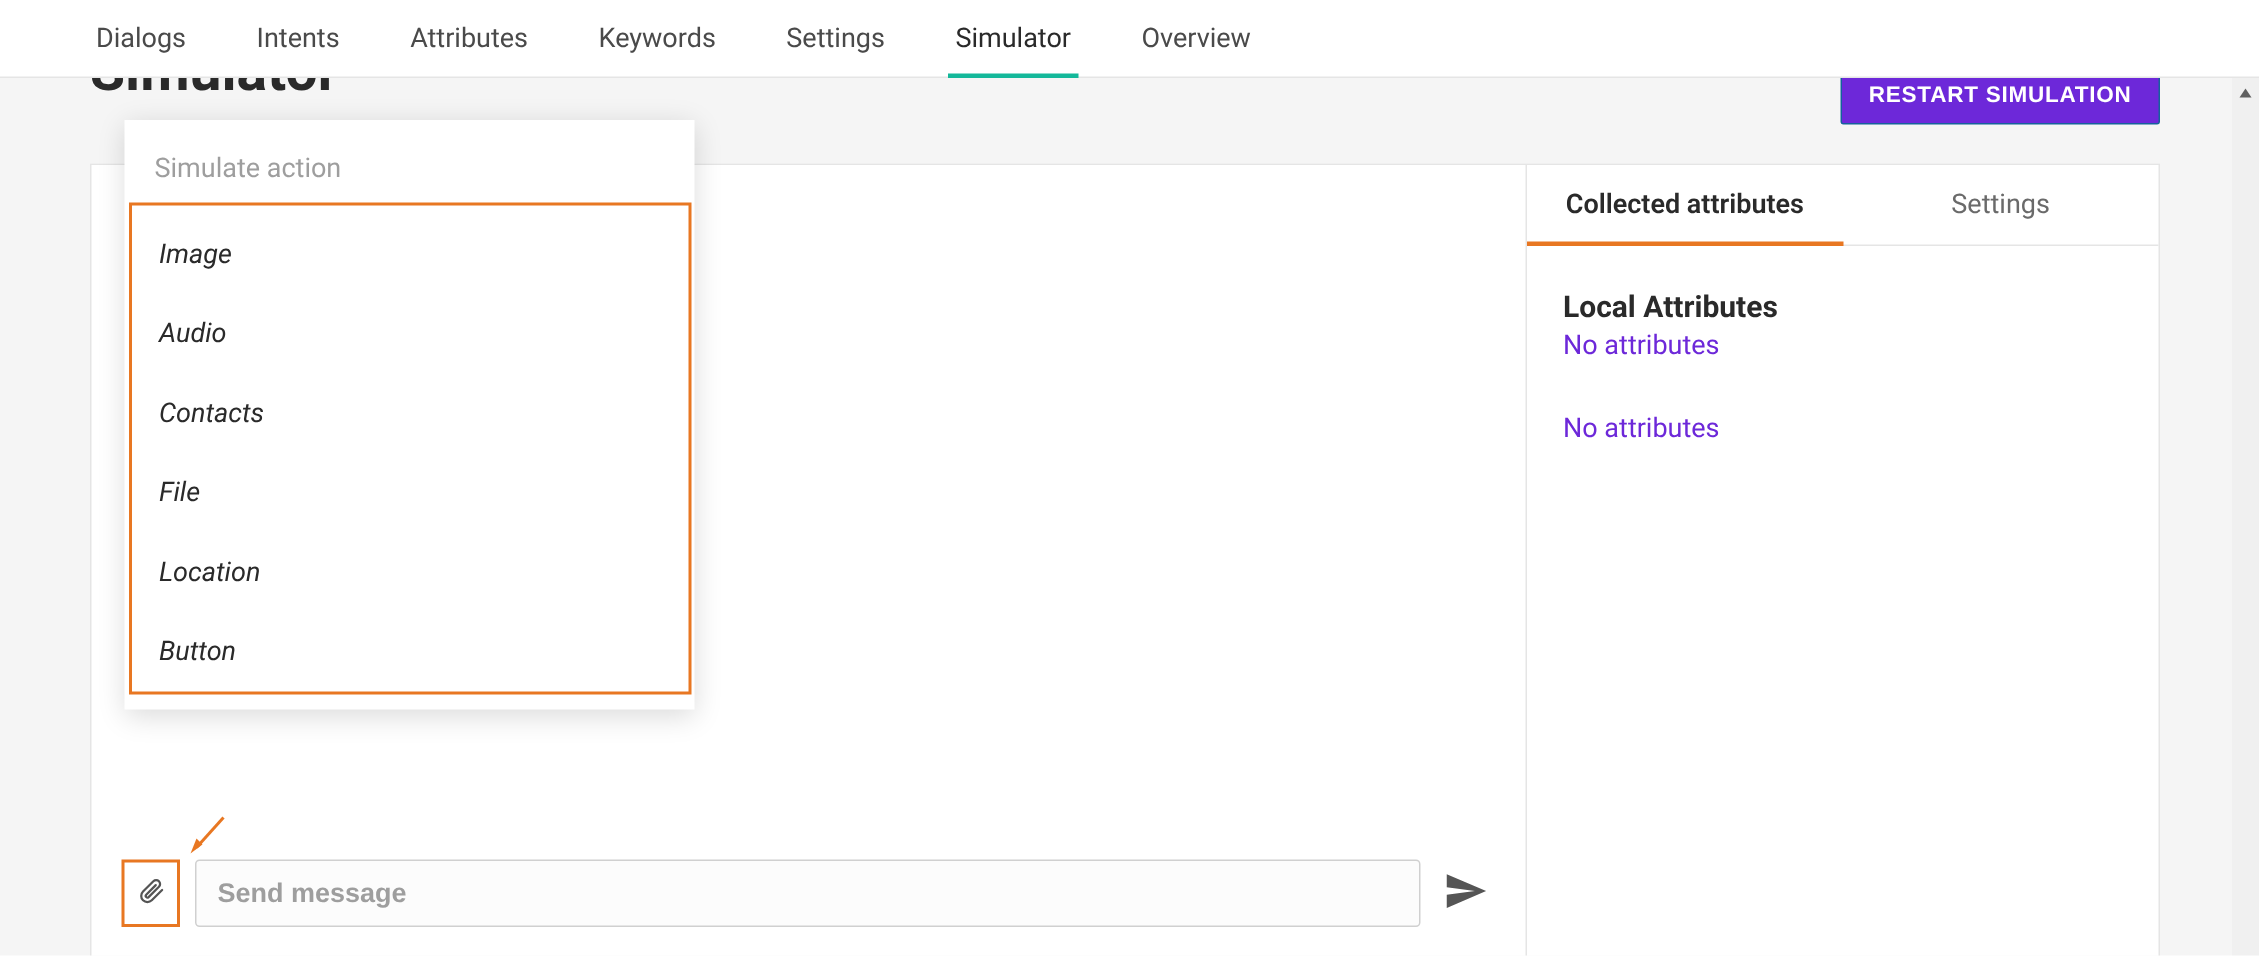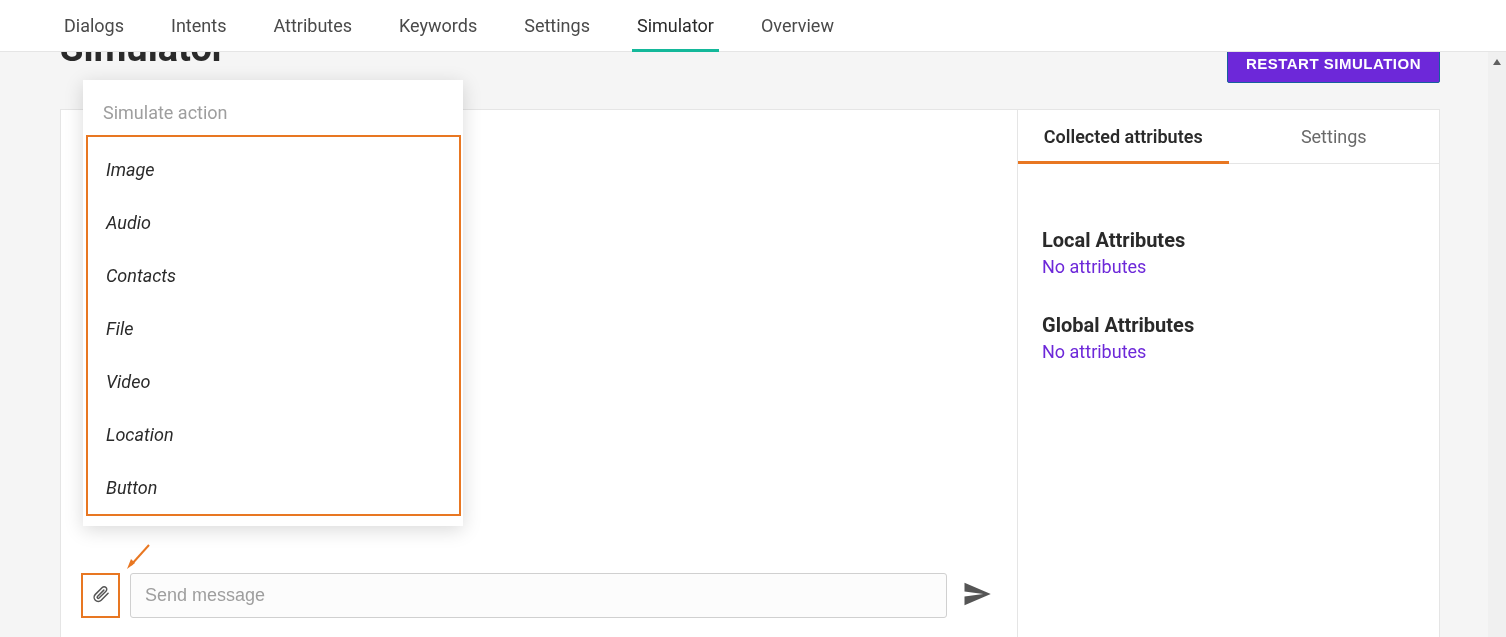--- a/index.html
+++ b/index.html
@@ -122,21 +122,20 @@
       background: #e87722;
     }
     .side-content {
       padding: 28px 0 0 24px;
     }
     .attr-group-title {
       font-size: 20px;
       font-weight: 700;
       color: #2a2a2a;
       margin-bottom: 4px;
-      margin-top: 36px;
     }
     .attr-group-empty {
       font-size: 18px;
       color: #6d28d9;
       margin-bottom: 34px;
     }
     .message-input-row {
       position: absolute;
       left: 20px;
       right: 20px;
@@ -157,20 +156,21 @@
     }
     .msg-input {
       flex: 1;
       height: 45px;
       border: 1px solid #d0d0d0;
       border-radius: 3px;
       padding: 0 14px;
       font-size: 18px;
       color: #ef4444;
       background: #fcfcfc;
+      font-weight: bold;
     }
     .msg-input::placeholder {
       color: #9e9e9e;
     }
     .send-btn {
       width: 40px;
       height: 40px;
       background: none;
       border: none;
       display: flex;
@@ -275,34 +275,32 @@
   </div>
 
   <div class="side-panel">
     <div class="side-tabs">
       <div class="side-tab active">Collected attributes</div>
       <div class="side-tab">Settings</div>
     </div>
     <div class="side-content">
       <div class="attr-group-title">Local Attributes</div>
       <div class="attr-group-empty">No attributes</div>
-      <div class="attr-group-title">Global Attributes</div>
       <div class="attr-group-empty">No attributes</div>
     </div>
   </div>
 </div>
 
 <div class="dropdown-menu">
   <div class="dropdown-header">Simulate action</div>
   <div class="dropdown-options-box">
     <div class="dropdown-option">Image</div>
     <div class="dropdown-option">Audio</div>
     <div class="dropdown-option">Contacts</div>
     <div class="dropdown-option">File</div>
-    <div class="dropdown-option">Video</div>
     <div class="dropdown-option">Location</div>
     <div class="dropdown-option">Button</div>
   </div>
 </div>
 
 <div class="annotation-arrow">
   <svg width="30" height="30" viewBox="0 0 30 30">
     <line x1="24" y1="4" x2="6" y2="24" stroke="#e87722" stroke-width="2"></line>
     <polygon points="2,28 10,22 6,18" fill="#e87722"></polygon>
   </svg>

